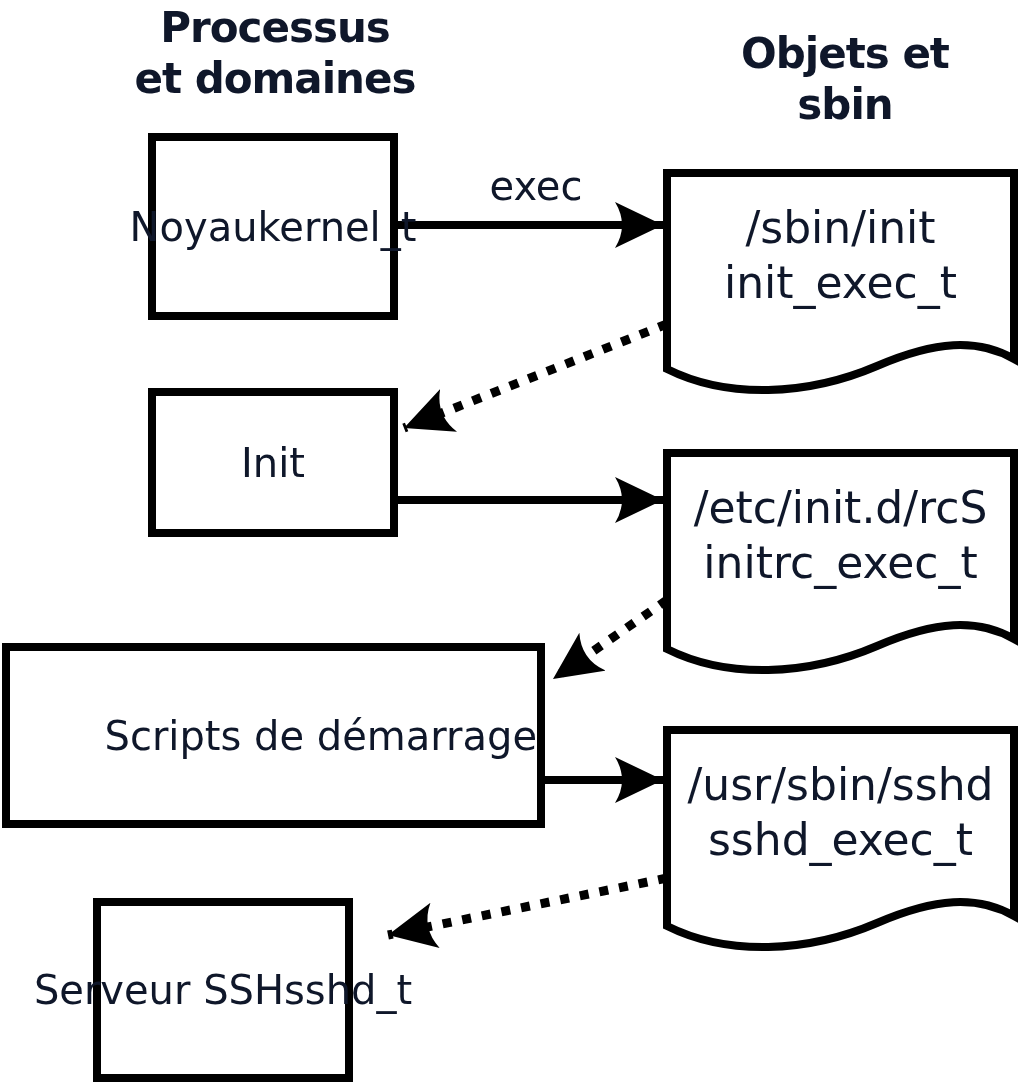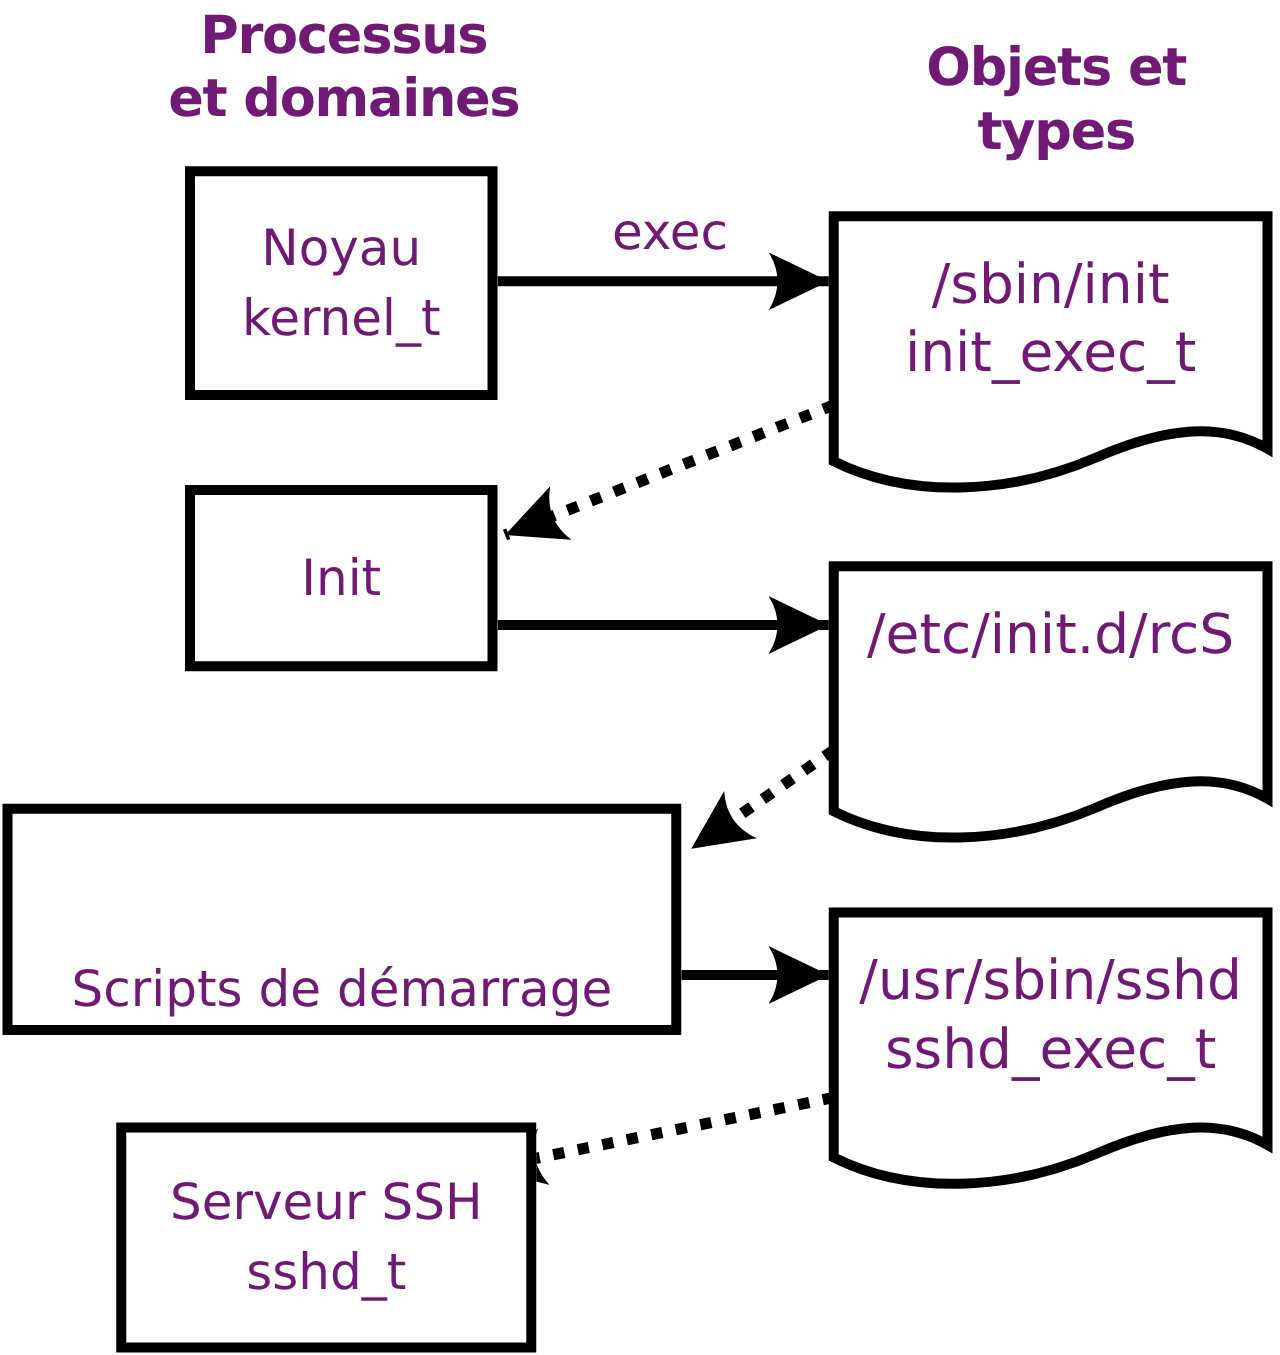--- a/index.html
+++ b/index.html
@@ -6,21 +6,21 @@
     margin: 0;
     padding: 0;
     background: #ffffff;
   }
   .canvas {
     position: relative;
     width: 1024px;
     height: 1084px;
     background: #ffffff;
     font-family: "DejaVu Sans", sans-serif;
-    color: #701a75;
+    color: #0f172a;
     overflow: hidden;
   }
   .layer {
     position: absolute;
     left: 0;
     top: 0;
   }
   .hdr {
     position: absolute;
     top: 2px;
@@ -33,32 +33,31 @@
     white-space: nowrap;
   }
   .hdr-left  { left: 105px; }
   .hdr-right { left: 675px; margin-top: 26px; }
   .box {
     position: absolute;
     box-sizing: border-box;
     border: 8px solid #000000;
     background: #ffffff;
     display: flex;
-    flex-direction: column;
     align-items: center;
     justify-content: center;
     text-align: center;
     font-size: 40px;
     line-height: 56px;
     white-space: nowrap;
   }
   .box-1 { left: 148px; top: 133px; width: 250px; height: 187px; }
   .box-2 { left: 148px; top: 388px; width: 250px; height: 149px; }
   .box-3 { left: 2px;   top: 643px; width: 543px; height: 185px; justify-content: flex-end; }
-  .box-4 { left: 93px;  top: 898px; width: 336px; height: 184px; }
+  .box-4 { left: 93px;  top: 898px; width: 260px; height: 184px; }
   .doclabel {
     position: absolute;
     left: 667px;
     width: 347px;
     text-align: center;
     font-size: 44px;
     line-height: 55px;
     white-space: nowrap;
   }
   .doclabel-1 { top: 200px; }
@@ -113,21 +112,21 @@
     <line class="dotted-arrow" x1="667" y1="600" x2="553" y2="679" marker-end="url(#ah)"></line>
     <line class="dotted-arrow" x1="667" y1="878" x2="388" y2="935" marker-end="url(#ah)"></line>
   </svg>
 
   <div class="hdr hdr-left">
     <div>Processus</div>
     <div>et domaines</div>
   </div>
   <div class="hdr hdr-right">
     <div>Objets et</div>
-    <div>types</div>
+    <div>sbin</div>
   </div>
 
   <div class="exec-label">exec</div>
 
   <div class="box box-1">
     <div>Noyau</div>
     <div>kernel_t</div>
   </div>
   <div class="box box-2">
     <div>Init</div>
@@ -139,19 +138,20 @@
     <div>Serveur SSH</div>
     <div>sshd_t</div>
   </div>
 
   <div class="doclabel doclabel-1">
     <div>/sbin/init</div>
     <div>init_exec_t</div>
   </div>
   <div class="doclabel doclabel-2">
     <div>/etc/init.d/rcS</div>
+    <div>initrc_exec_t</div>
   </div>
   <div class="doclabel doclabel-3">
     <div>/usr/sbin/sshd</div>
     <div>sshd_exec_t</div>
   </div>
 
 </div>
 
 </body></html>

